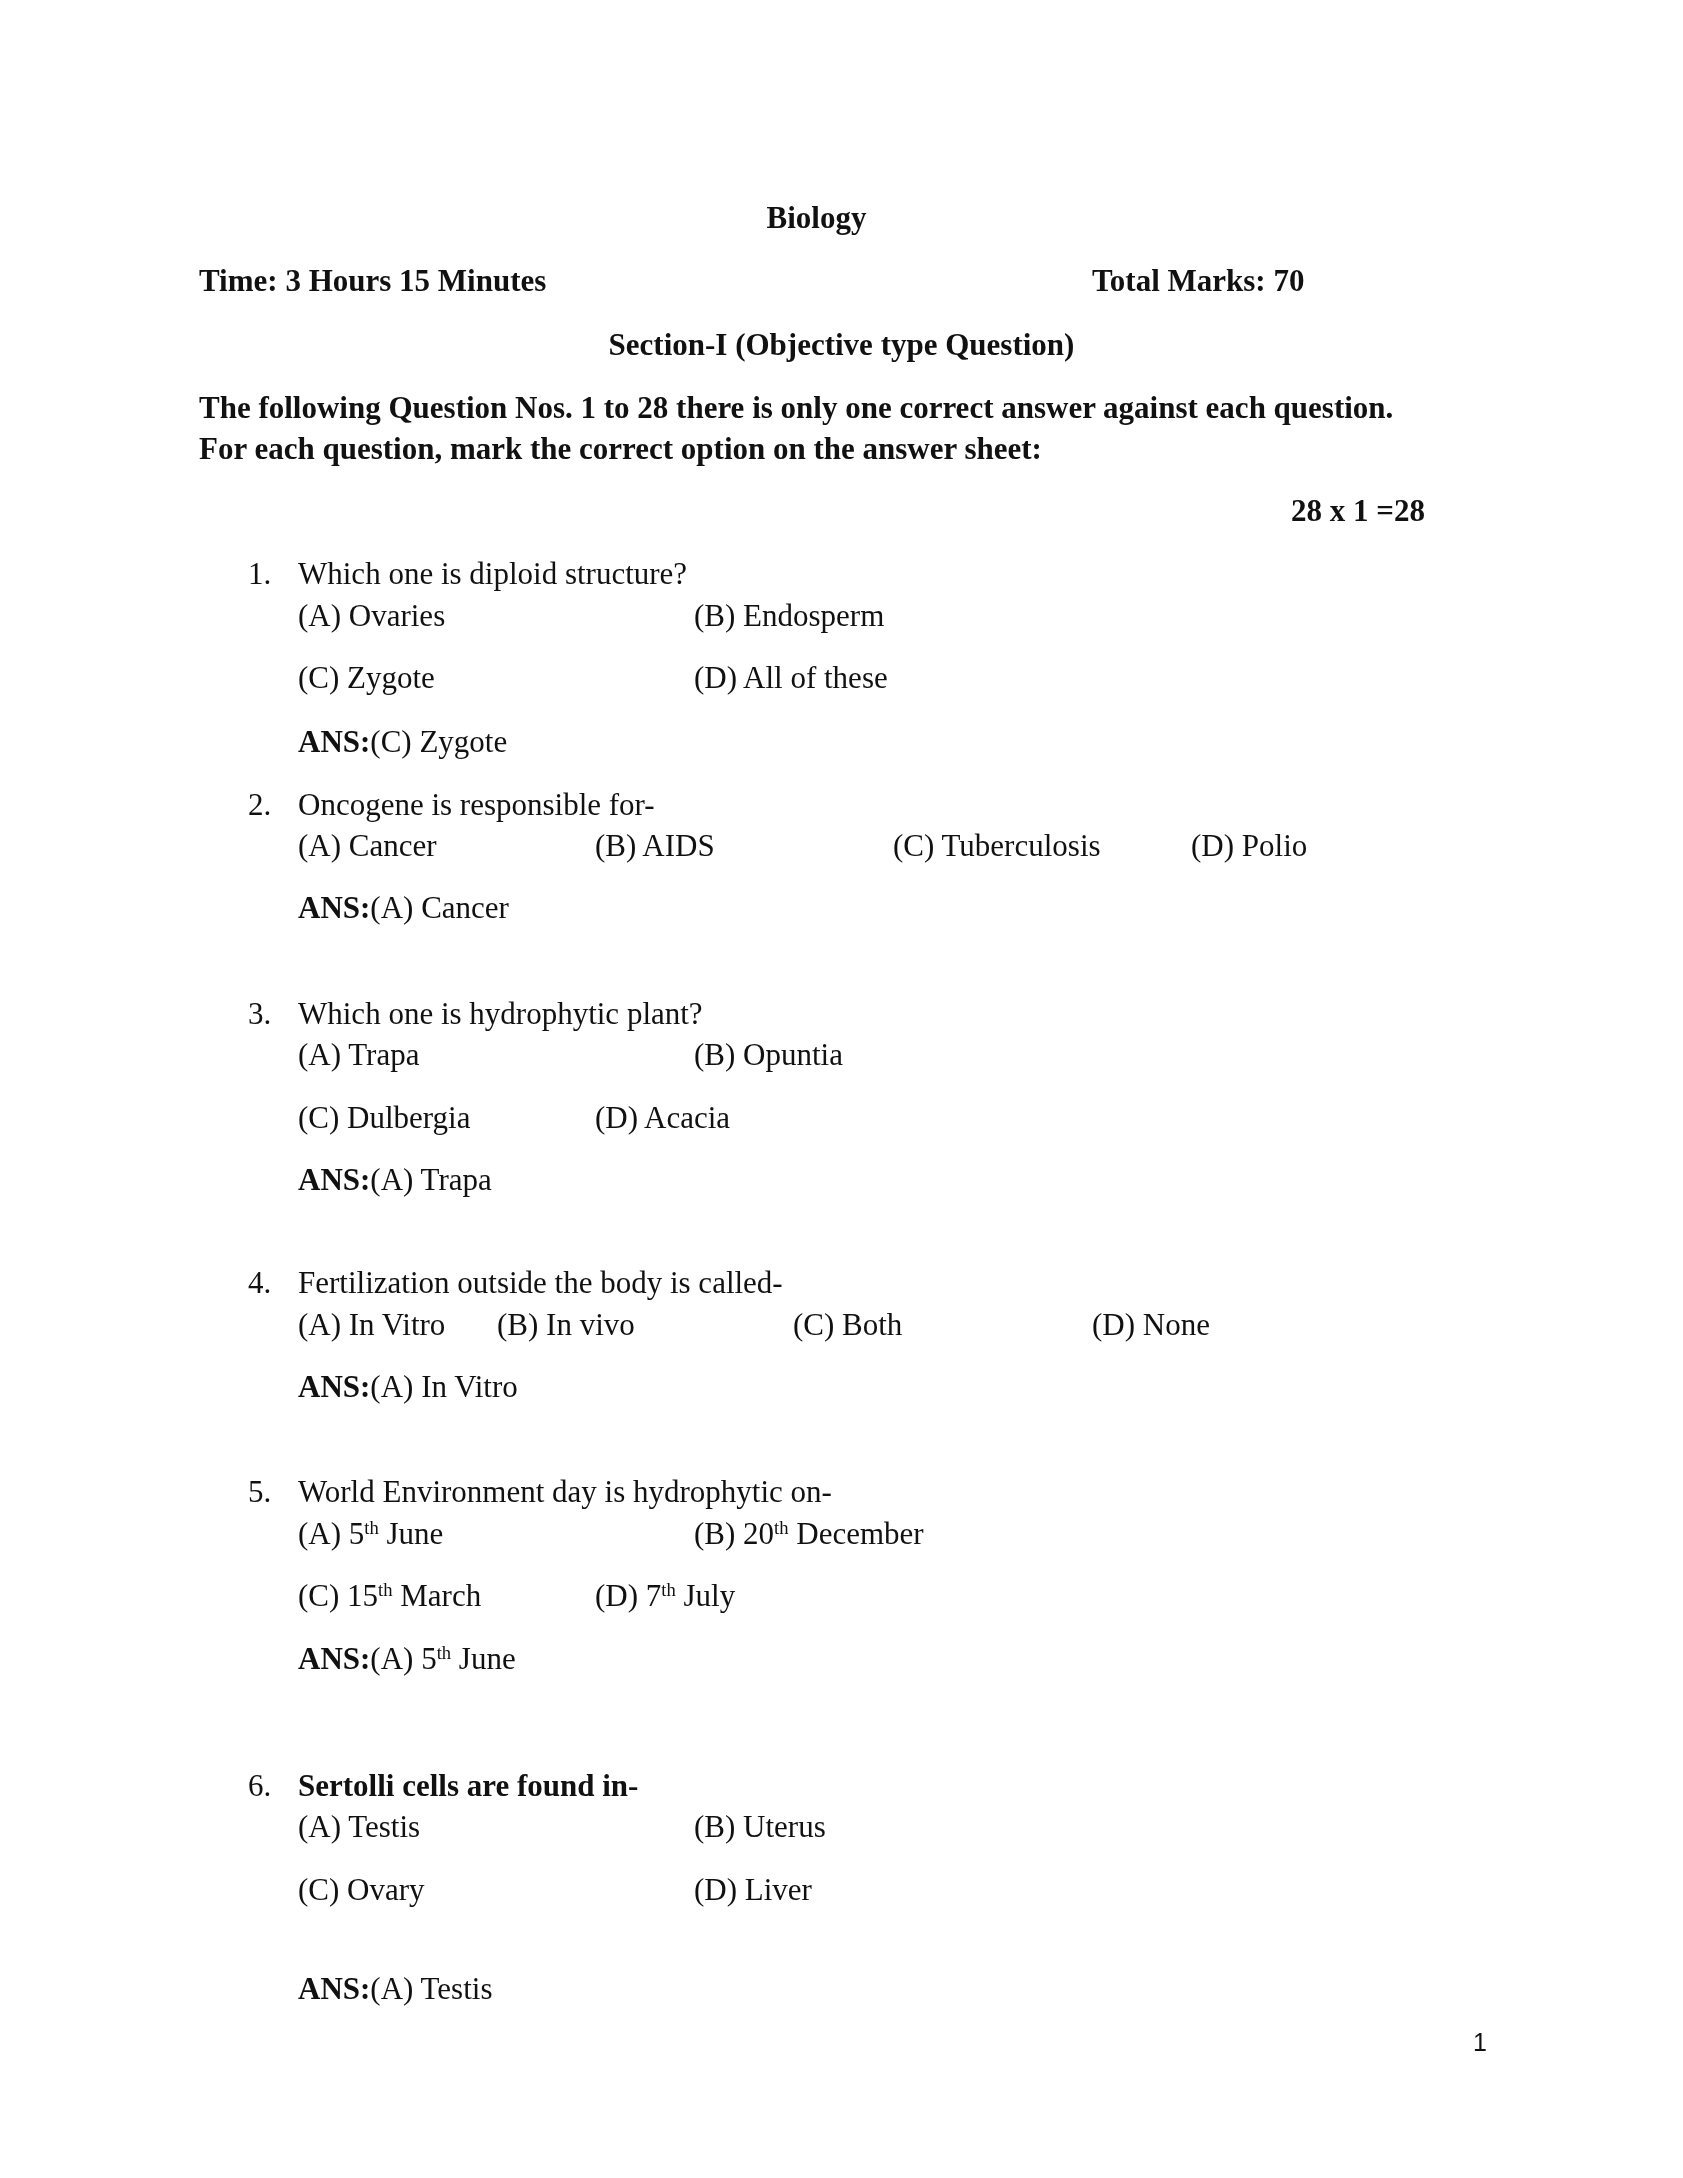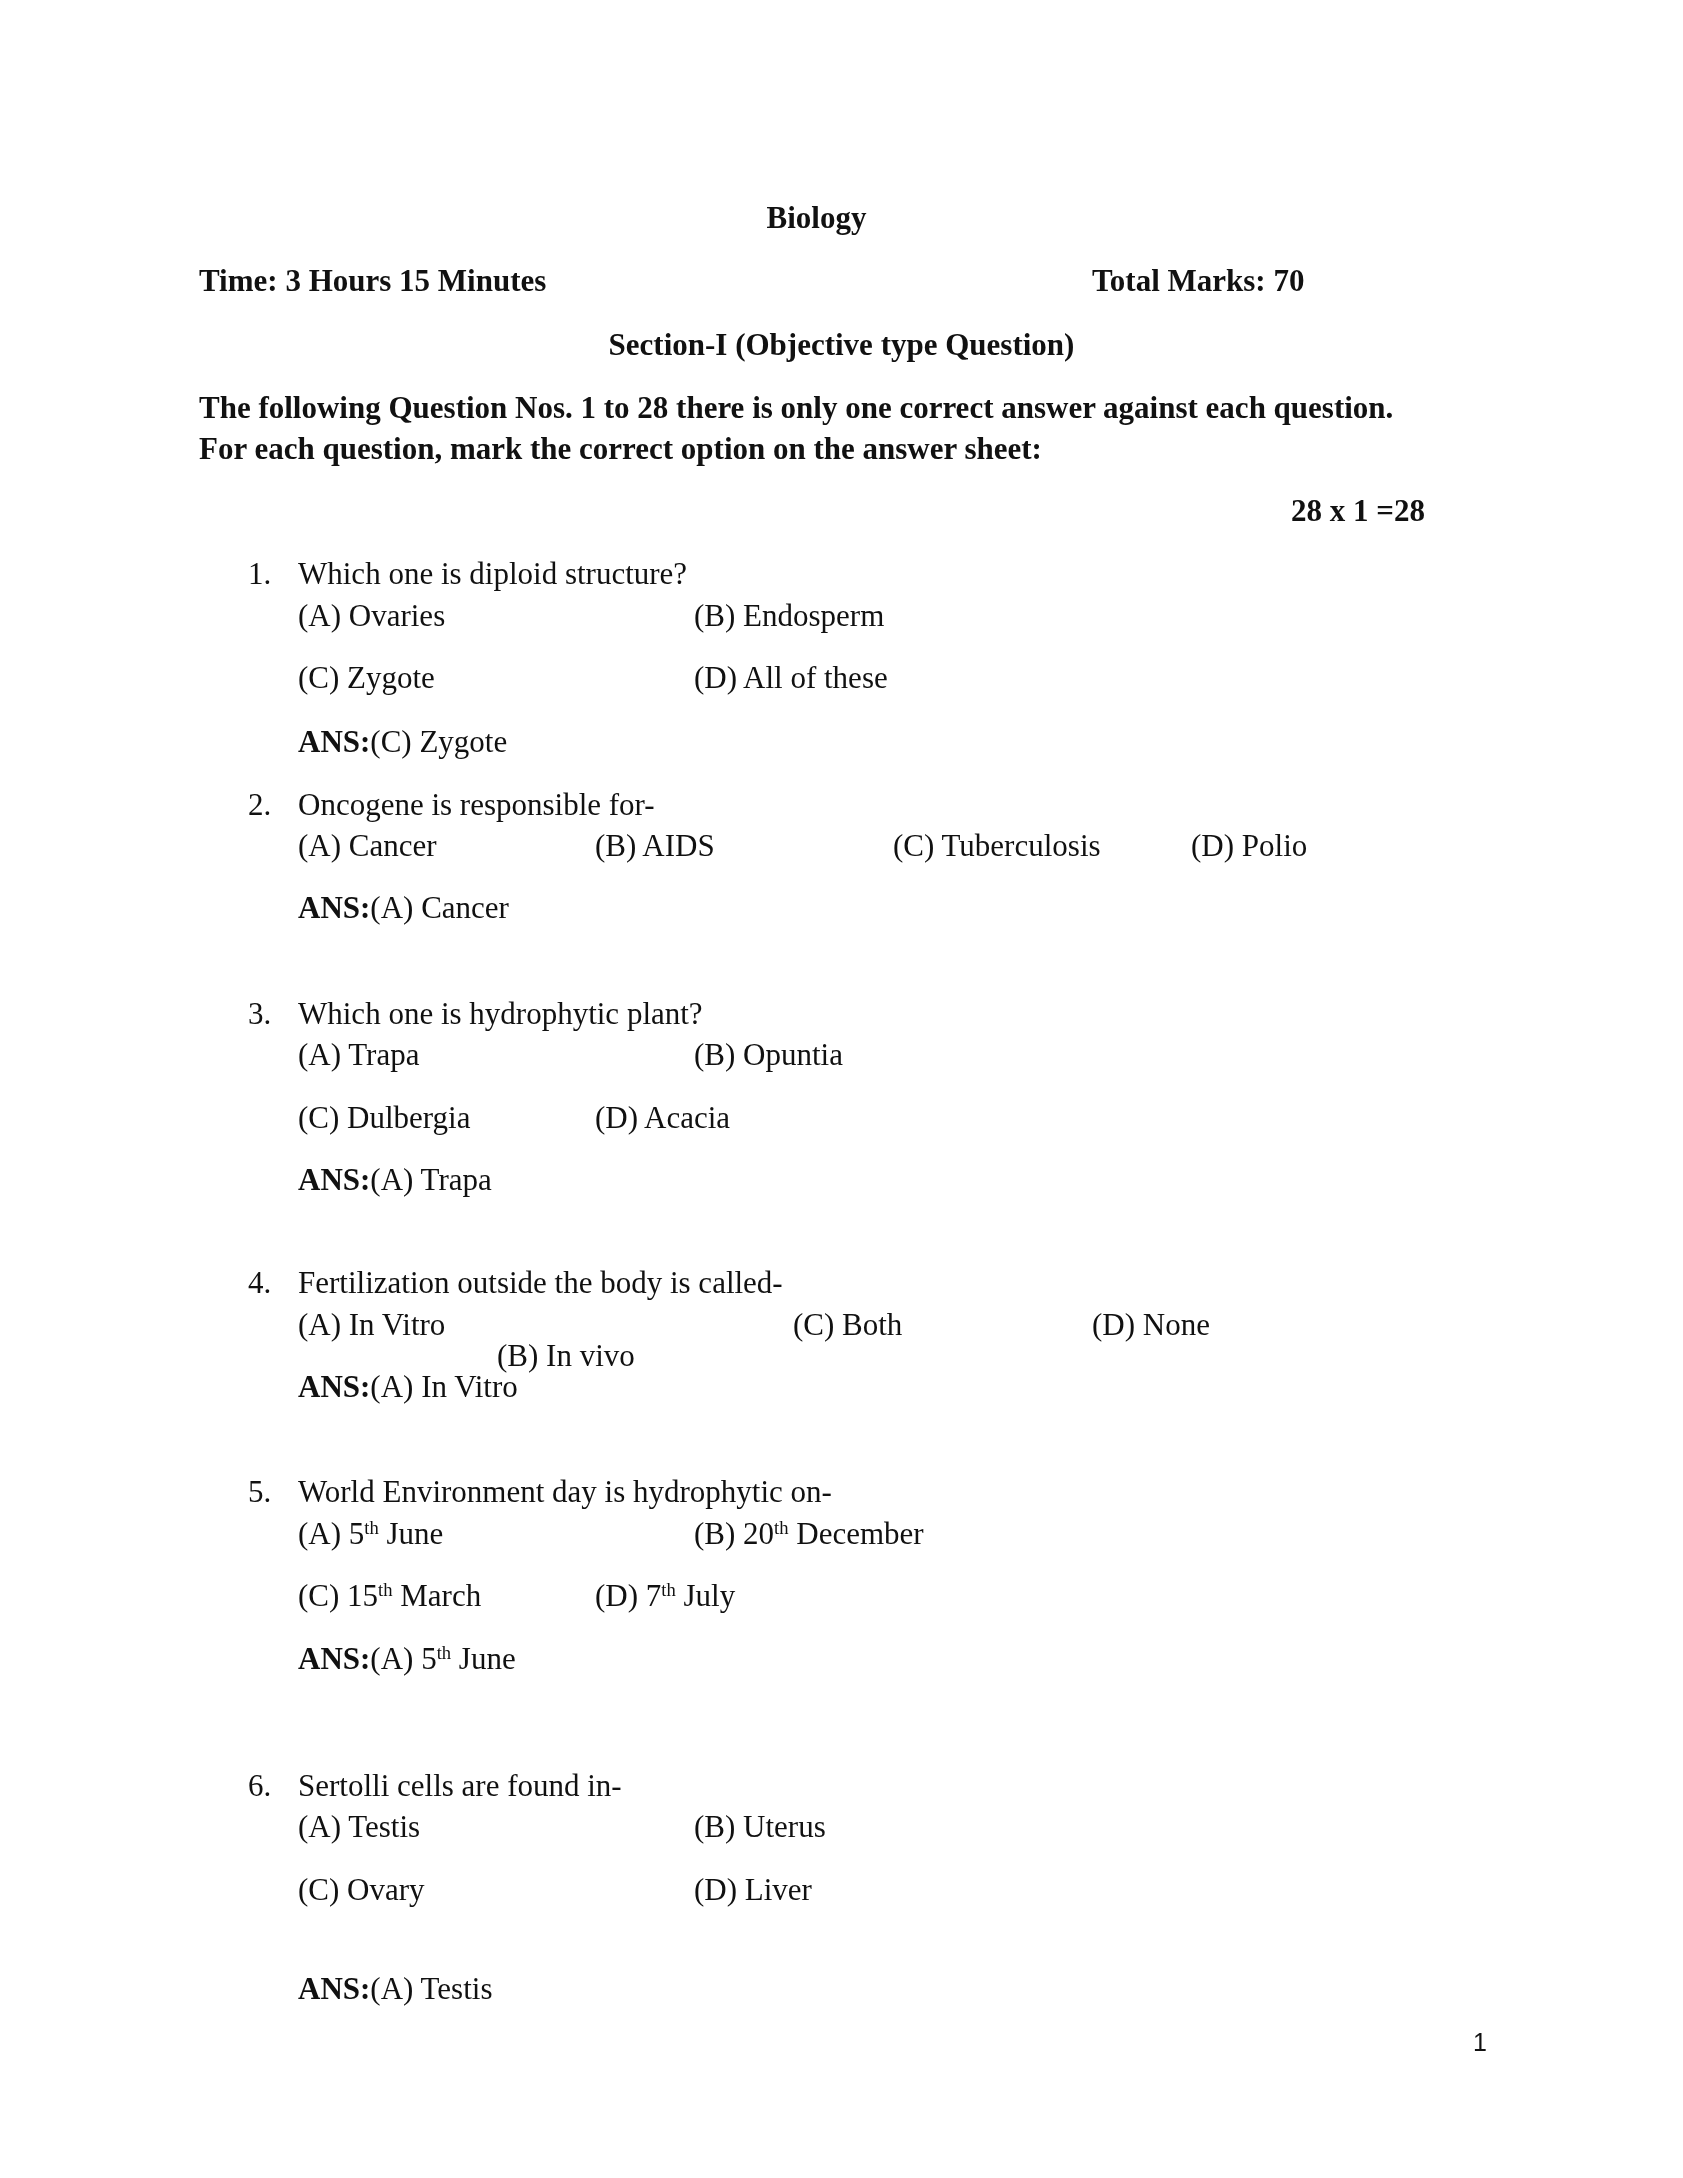--- a/index.html
+++ b/index.html
@@ -49,39 +49,39 @@
   <div class="abs fs" style="left:694px;top:1039px;">(B) Opuntia</div>
   <div class="abs fs" style="left:298px;top:1102px;">(C) Dulbergia</div>
   <div class="abs fs" style="left:595px;top:1102px;">(D) Acacia</div>
   <div class="abs fs" style="left:298px;top:1164px;"><b>ANS:</b><span>(A) Trapa</span></div>
 </div>
 
 <div>
   <div class="abs fs" style="left:248px;top:1267px;">4.</div>
   <div class="abs fs" style="left:298px;top:1267px;">Fertilization outside the body is called-</div>
   <div class="abs fs" style="left:298px;top:1309px;">(A) In Vitro</div>
-  <div class="abs fs" style="left:497px;top:1309px;margin-top:31px;">(B) In vivo</div>
+  <div class="abs fs" style="left:497px;top:1309px;">(B) In vivo</div>
   <div class="abs fs" style="left:793px;top:1309px;">(C) Both</div>
   <div class="abs fs" style="left:1092px;top:1309px;">(D) None</div>
   <div class="abs fs" style="left:298px;top:1371px;"><b>ANS:</b><span>(A) In Vitro</span></div>
 </div>
 
 <div>
   <div class="abs fs" style="left:248px;top:1476px;">5.</div>
   <div class="abs fs" style="left:298px;top:1476px;">World Environment day is hydrophytic on-</div>
   <div class="abs fs" style="left:298px;top:1518px;"><span>(A) 5</span><sup>th</sup><span> June</span></div>
   <div class="abs fs" style="left:694px;top:1518px;"><span>(B) 20</span><sup>th</sup><span> December</span></div>
   <div class="abs fs" style="left:298px;top:1580px;"><span>(C) 15</span><sup>th</sup><span> March</span></div>
   <div class="abs fs" style="left:595px;top:1580px;"><span>(D) 7</span><sup>th</sup><span> July</span></div>
   <div class="abs fs" style="left:298px;top:1643px;"><b>ANS:</b><span>(A) 5</span><sup>th</sup><span> June</span></div>
 </div>
 
 <div>
   <div class="abs fs" style="left:248px;top:1770px;">6.</div>
-  <div class="abs fs" style="left:298px;top:1770px;">Sertolli cells are found in-</div>
+  <div class="abs fs" style="left:298px;top:1770px;font-weight:bold;">Sertolli cells are found in-</div>
   <div class="abs fs" style="left:298px;top:1811px;">(A) Testis</div>
   <div class="abs fs" style="left:694px;top:1811px;">(B) Uterus</div>
   <div class="abs fs" style="left:298px;top:1874px;">(C) Ovary</div>
   <div class="abs fs" style="left:694px;top:1874px;">(D) Liver</div>
   <div class="abs fs" style="left:298px;top:1936px;margin-top:37px;"><b>ANS:</b><span>(A) Testis</span></div>
 </div>
 
 <div class="abs pnum" style="left:1473px;top:2030px;">1</div>
 
 

